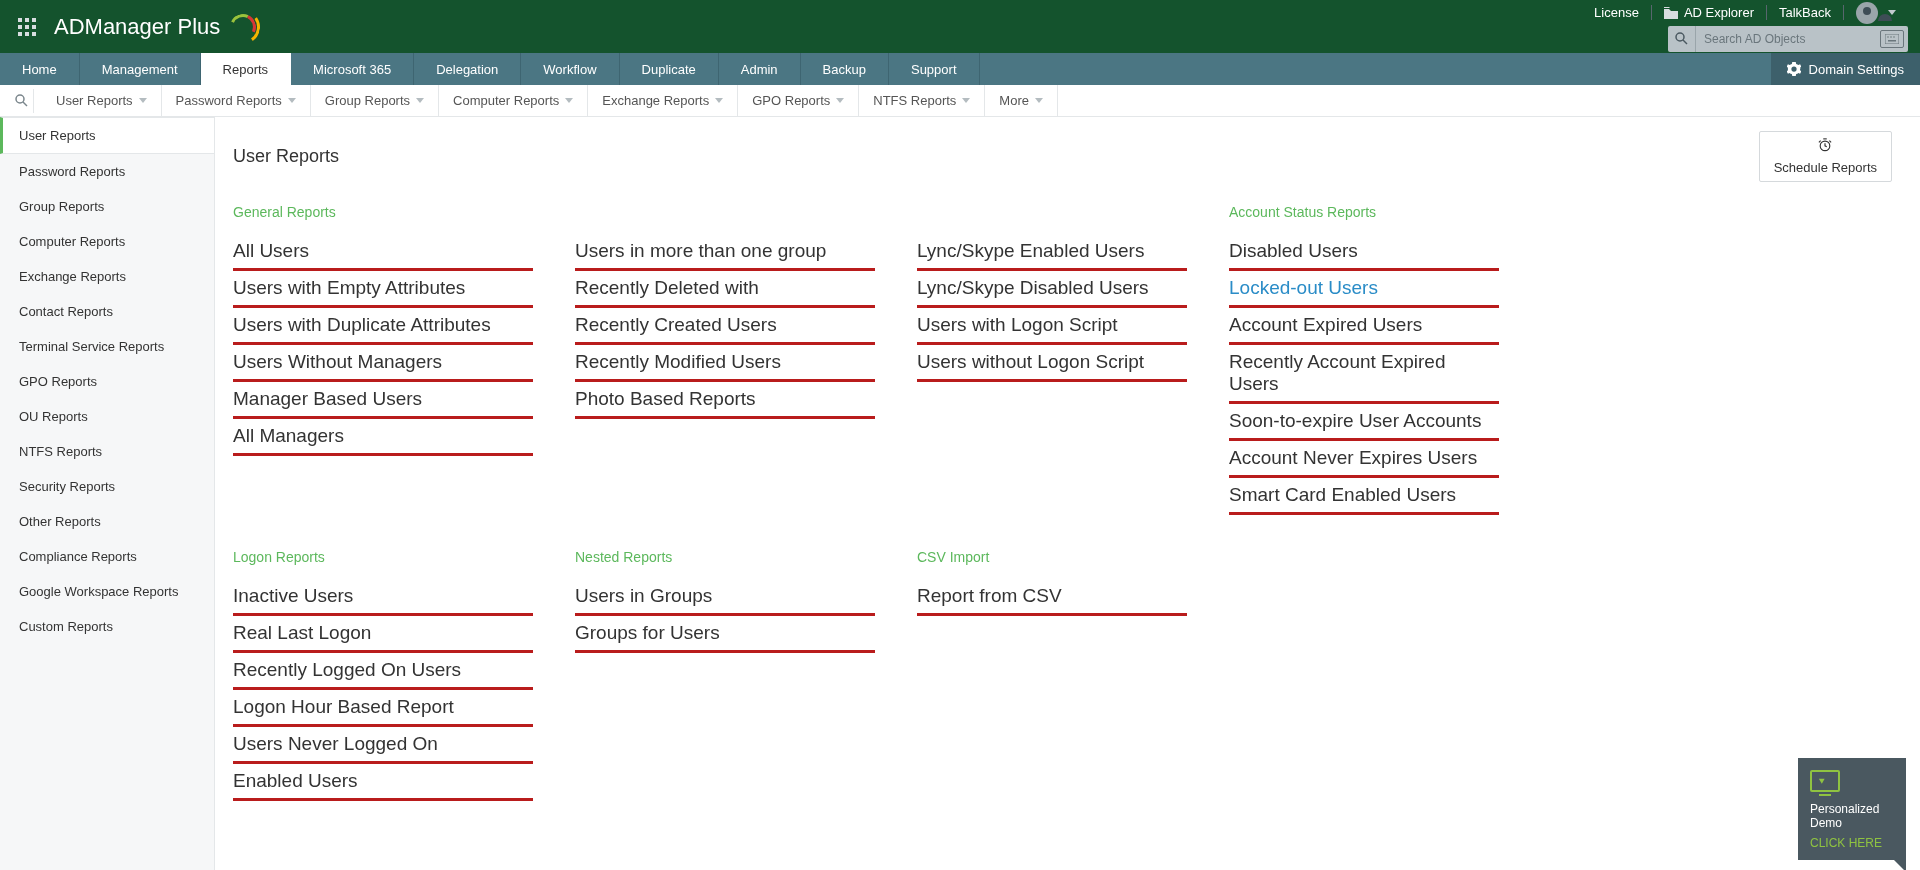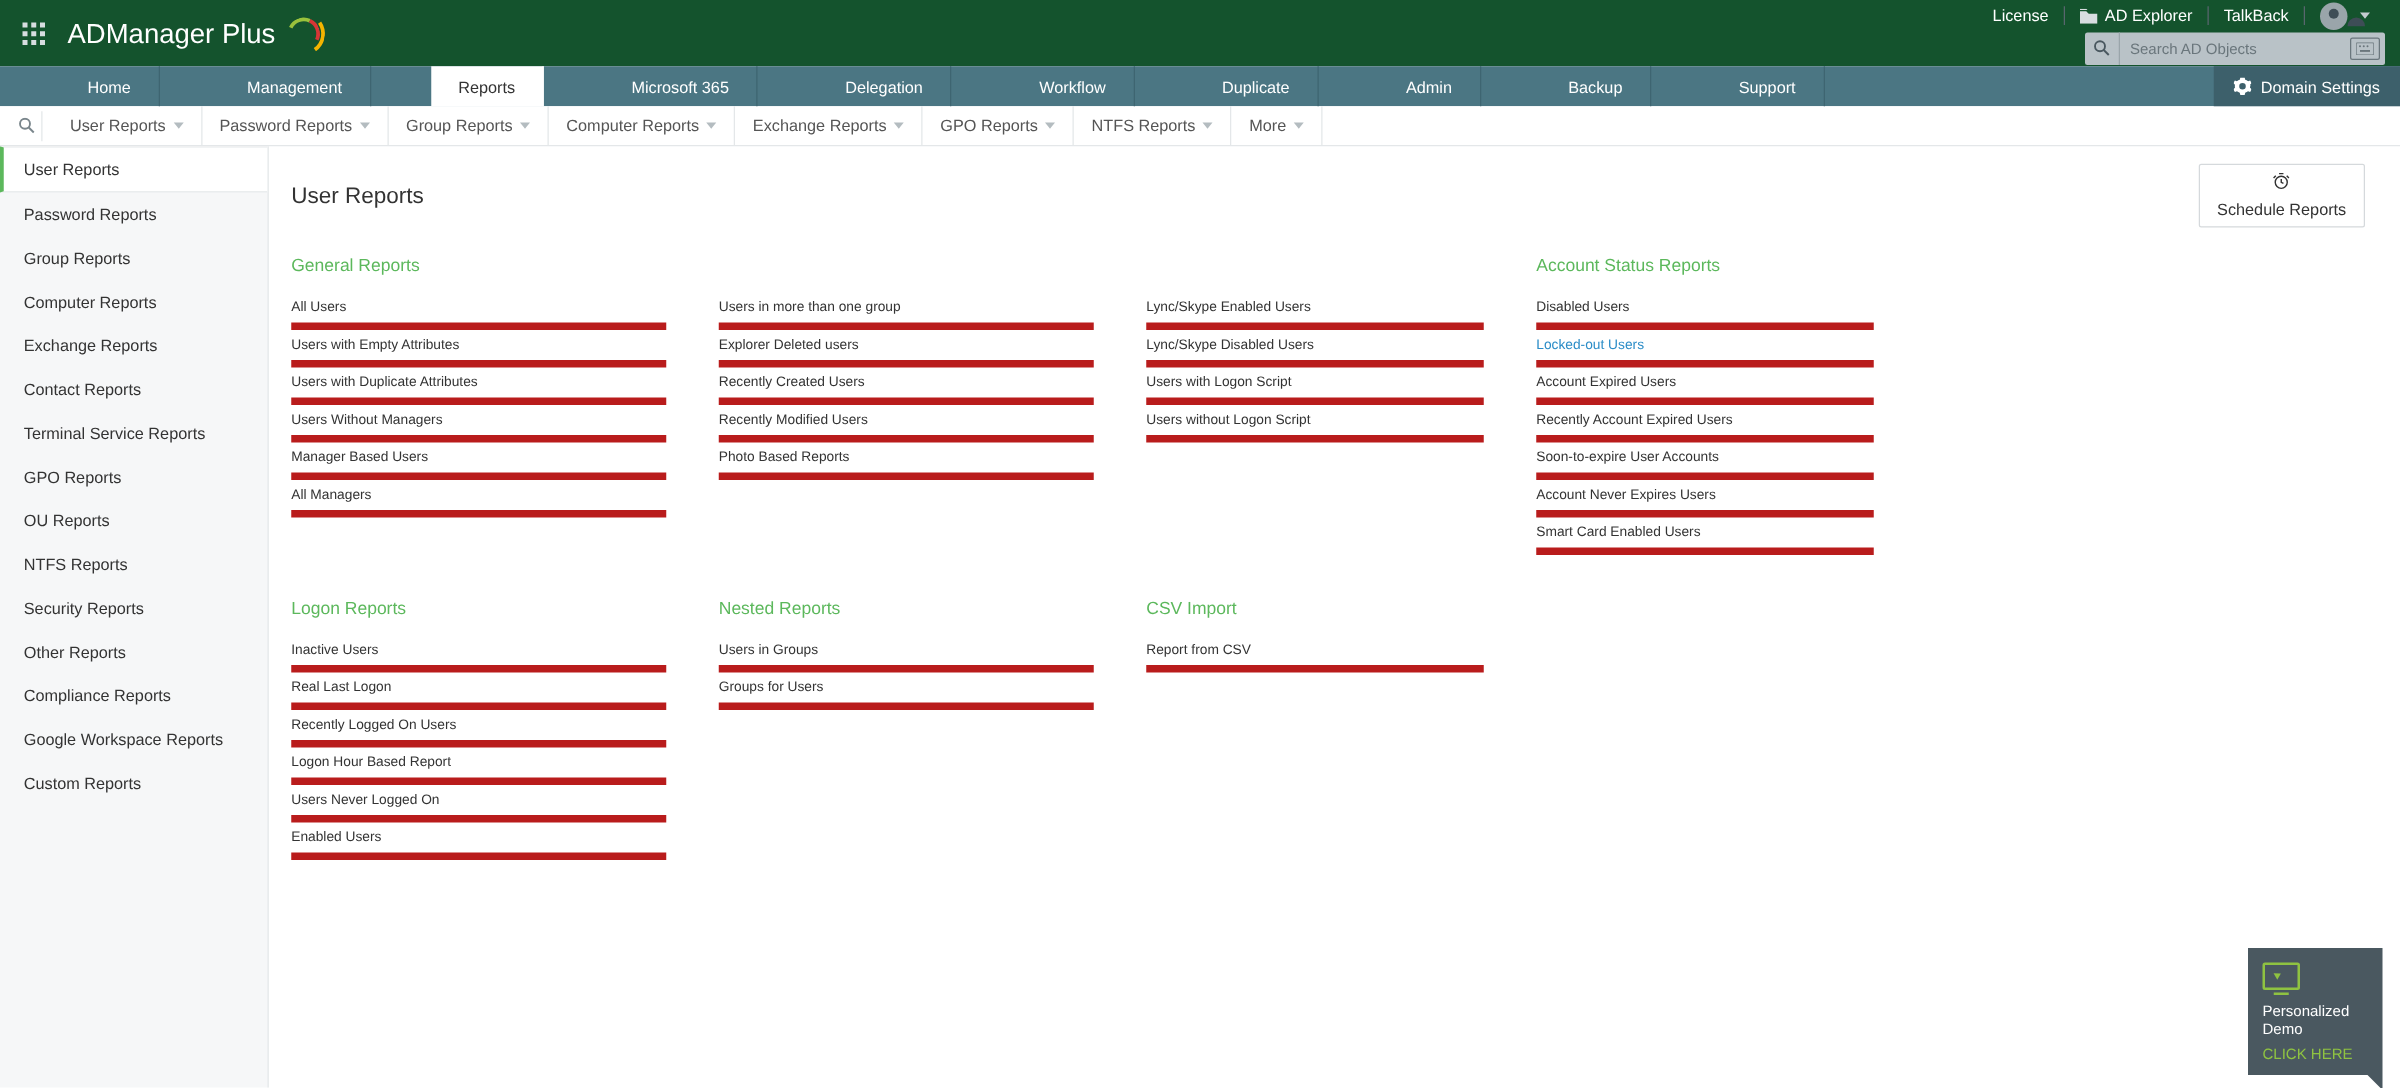--- a/index.html
+++ b/index.html
@@ -98,21 +98,20 @@
     display: flex;
     height: 32px;
     align-items: stretch;
   }
   .mainnav .tab {
     padding: 0 22px;
     display: flex; align-items: center;
     color: #fff; font-size: 13px;
     border-right: 1px solid #3e6571;
     cursor: pointer;
-    margin-left: 48px;
   }
   .mainnav .tab.active { background: #fff; color: #333; border-right-color:#fff; }
   .mainnav-spacer { flex: 1; }
   .domain-settings {
     background: #3d606b; color: #fff;
     display: flex; align-items: center; gap: 8px;
     padding: 12px 16px; cursor: pointer;
   }
   .gear-svg { width:14px; height:14px; }
 
@@ -195,22 +194,22 @@
   .group {
     padding-right: 30px;
   }
   .group h2 {
     color: #5cb85c;
     font-size: 14px; font-weight: 500;
     margin-bottom: 14px;
   }
   .group .link {
     padding: 6px 0;
-    border-bottom: 6px solid #b91c1c;
-    color: #333; font-size: 11px;
+    border-bottom: 3px solid #b91c1c;
+    color: #333; font-size: 19px;
     cursor: pointer;
   }
   .group .link.blue { color: #2a8cc7; }
 
   
   .demo-card {
     position: fixed;
     right: 14px; bottom: 10px;
     width: 108px;
     background: #4a5860;
@@ -423,21 +422,21 @@
             <div class="link">Users with Duplicate Attributes</div>
             <div class="link">Users Without Managers</div>
             <div class="link">Manager Based Users</div>
             <div class="link">All Managers</div>
           </div>
       </div>
       <div class="group">
         <h2 style="visibility:hidden;">.</h2>
         <div id="gen-col2">
             <div class="link">Users in more than one group</div>
-            <div class="link">Explorer Deleted users</div>
+            <div class="link">Recently Deleted with</div>
             <div class="link">Recently Created Users</div>
             <div class="link">Recently Modified Users</div>
             <div class="link">Photo Based Reports</div>
           </div>
       </div>
       <div class="group">
         <h2 style="visibility:hidden;">.</h2>
         <div id="gen-col3">
             <div class="link">Lync/Skype Enabled Users</div>
             <div class="link">Lync/Skype Disabled Users</div>

